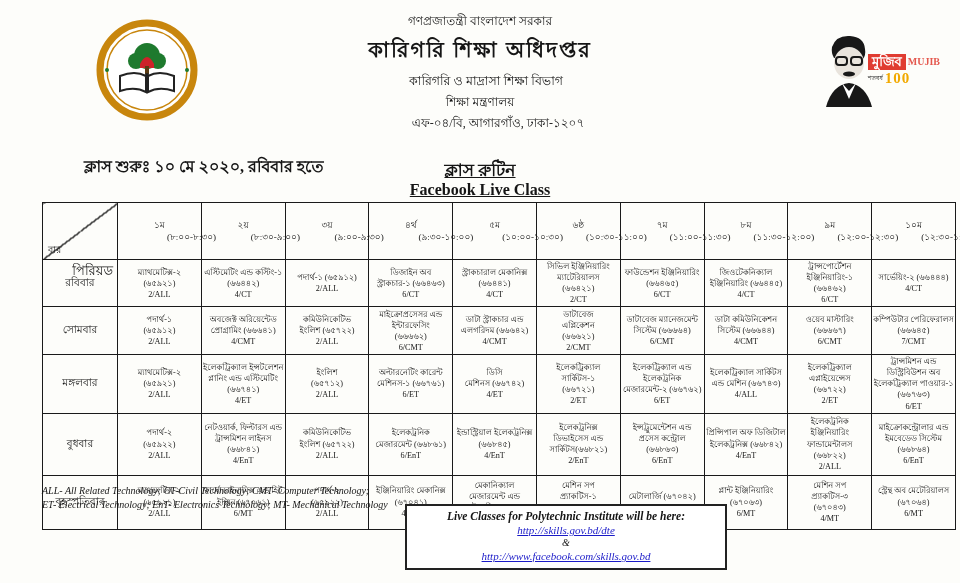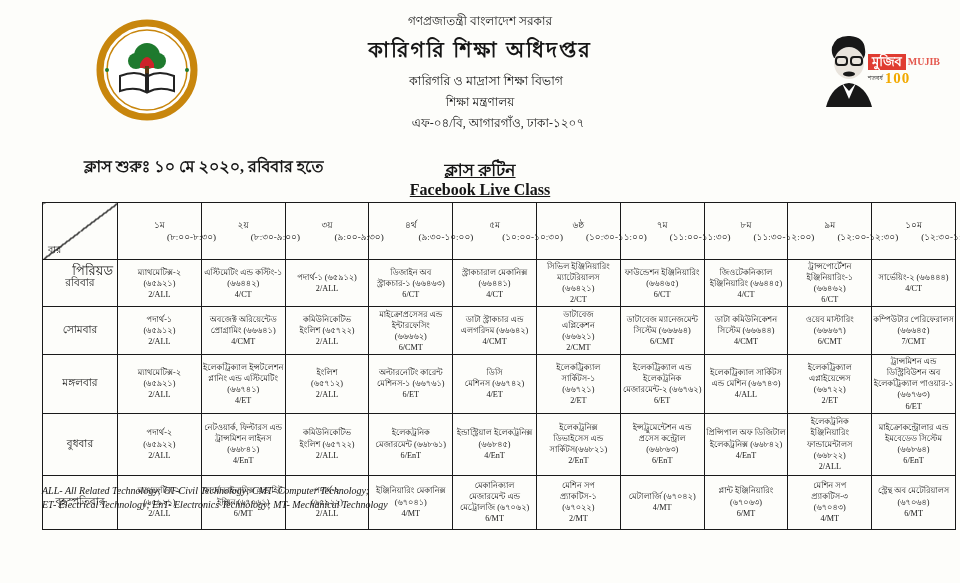--- a/index.html
+++ b/index.html
@@ -357,14 +357,20 @@
       </tr>
     </tbody>
 </table>
 
 <div class="footer">
   <div class="legend">
     <div>ALL- All Related Technology; CT-Civil Technology; CMT- Computer Technology;</div>
     <div>ET- Electrical Technology; EnT- Electronics Technology; MT- Mechanical Technology</div>
   </div>
 
+  <div class="live-box">
+    <div class="lb-title">Live Classes for Polytechnic Institute will be here:</div>
+    <a href="#">http://skills.gov.bd/dte</a>
+    <div class="lb-amp">&amp;</div>
+    <a href="#">http://www.facebook.com/skills.gov.bd</a>
+  </div>
 
 </div>
 
 </body></html>

